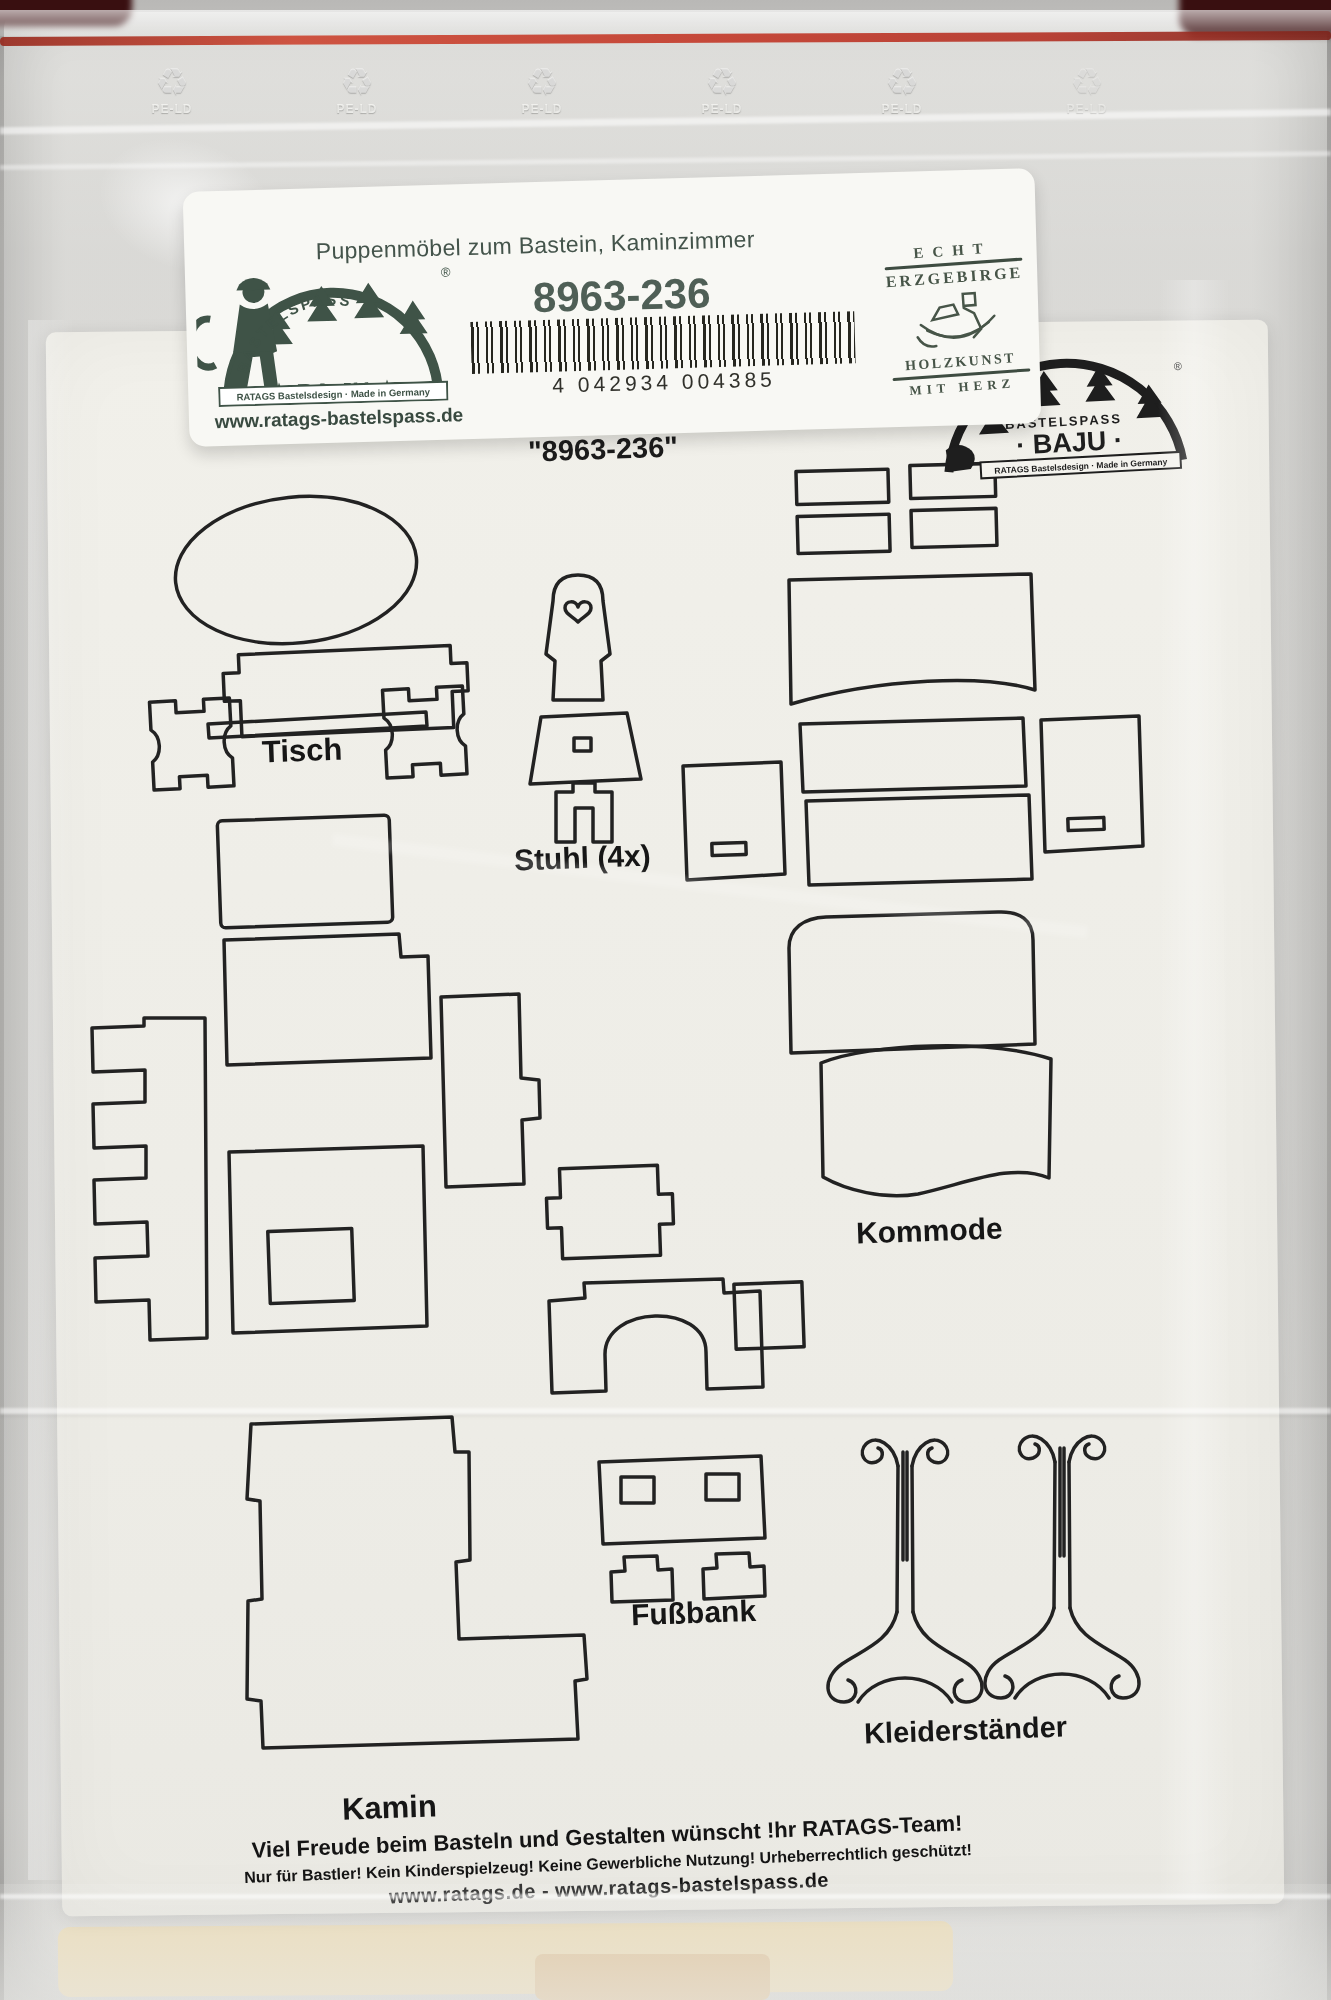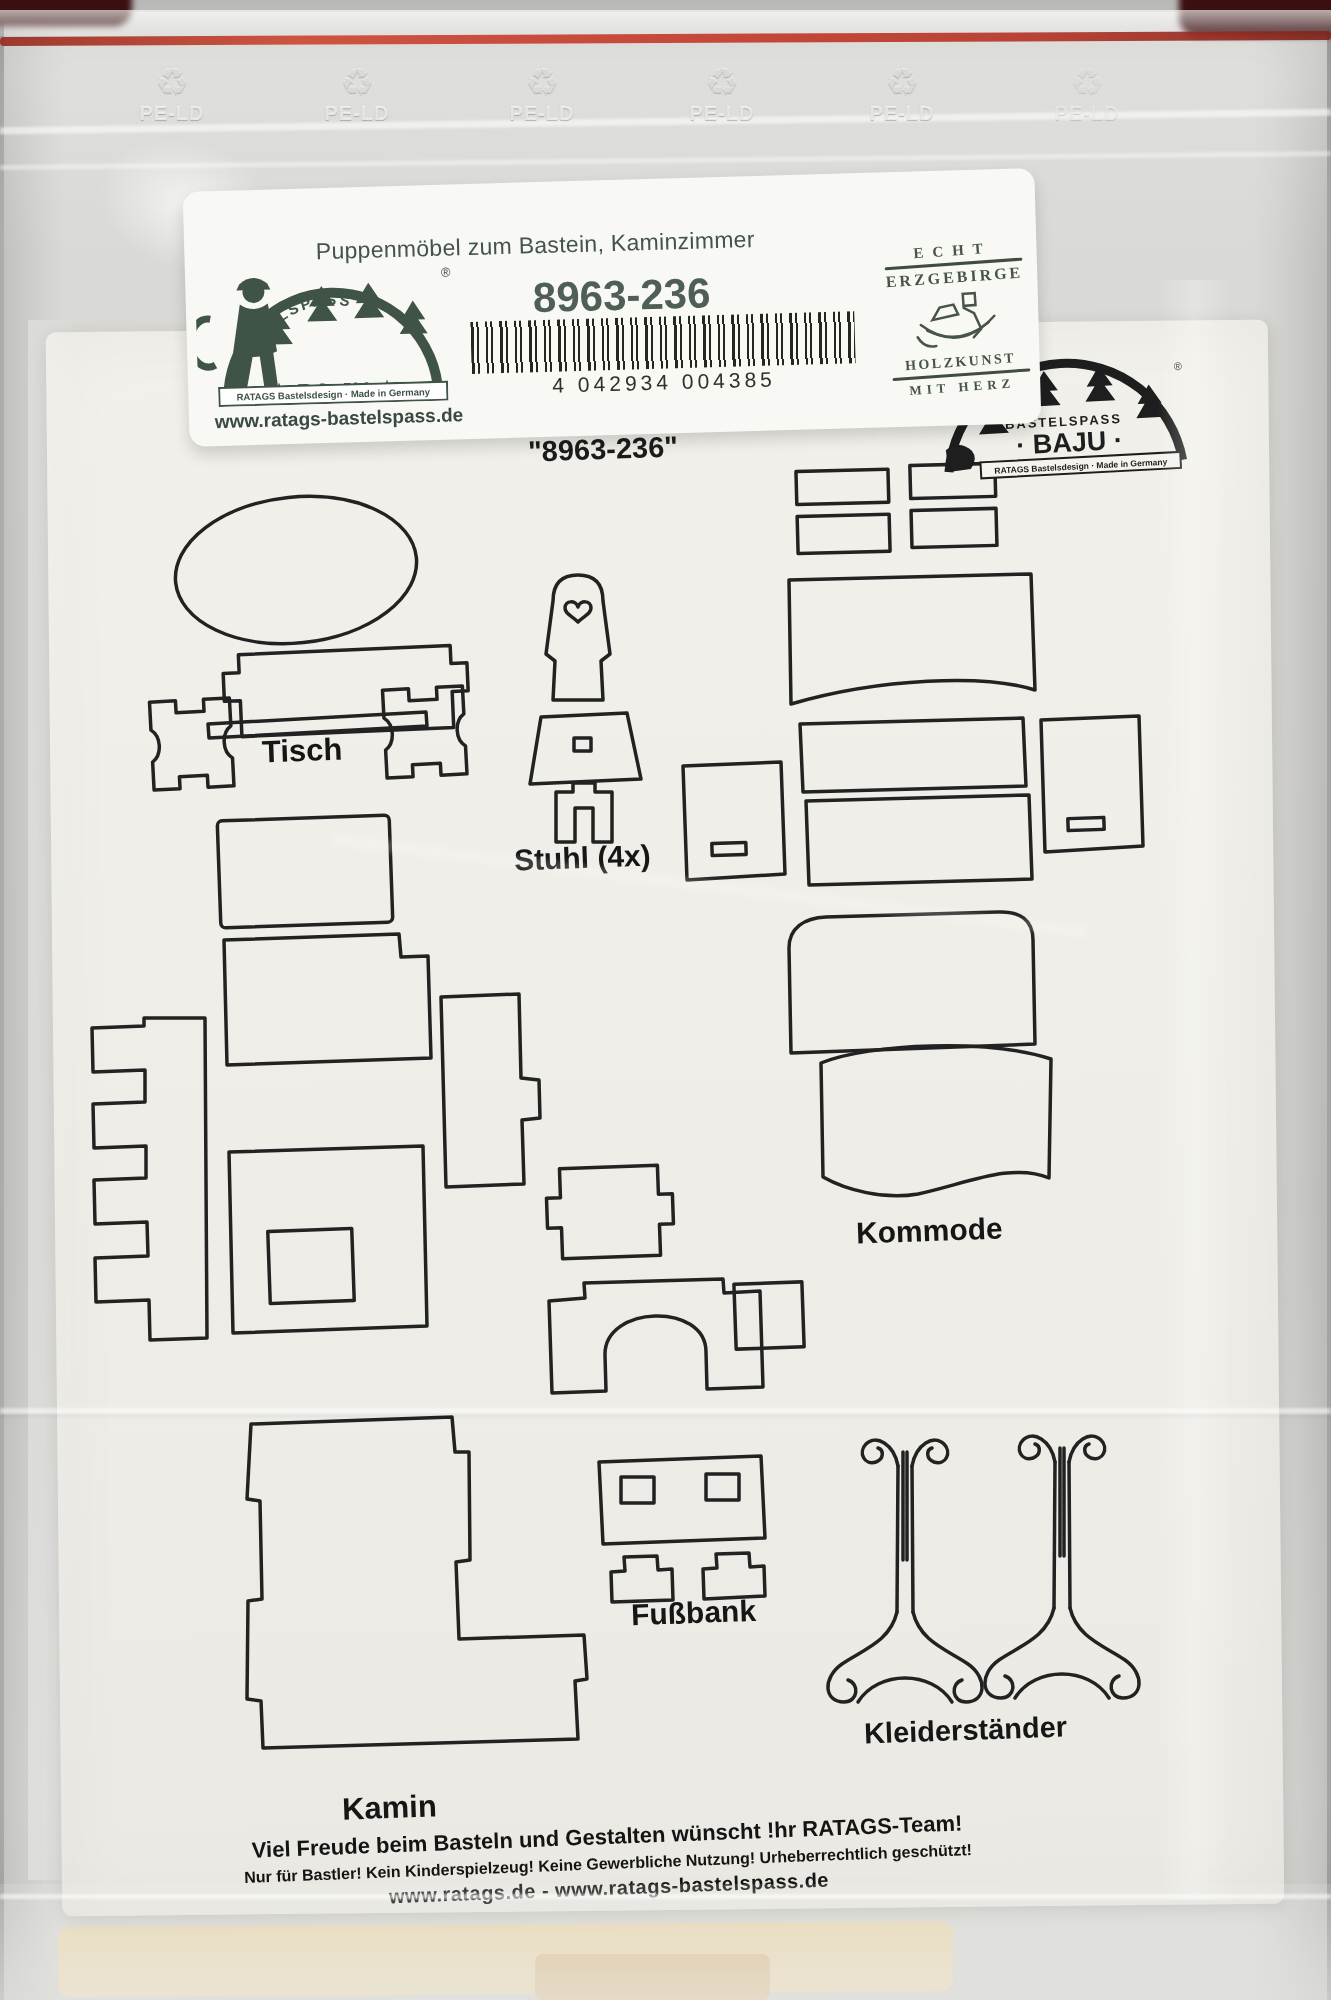--- a/index.html
+++ b/index.html
@@ -17,21 +17,21 @@
     box-shadow:inset 0 0 60px rgba(0,0,0,.08);}
   .bag-lip{left:0;top:10px;width:1331px;height:26px;background:linear-gradient(180deg,rgba(255,255,255,.65),rgba(255,255,255,.15));z-index:25;}
   .zipper{left:0;top:34px;width:1331px;height:9px;z-index:25;transform:rotate(-.25deg);
     background:linear-gradient(90deg,#97281c,#cc4430 22%,#c23727 55%,#b53124 78%,#7e241b);opacity:.9;border-radius:4px;}
   .corner-dark{background:#390f10;z-index:24;filter:blur(3px);}
   .corner-l{left:-8px;top:-8px;width:140px;height:34px;border-radius:0 0 18px 0;}
   .corner-r{right:-8px;top:-8px;width:160px;height:44px;border-radius:0 0 0 18px;}
   
   .peld{z-index:26;width:90px;text-align:center;color:rgba(255,255,255,.6);}
   .peld .glyph{position:static;display:block;font-size:38px;line-height:40px;color:rgba(255,255,255,.55);text-shadow:0 1px 1px rgba(120,120,118,.5);}
-  .peld .code{position:static;display:block;font-size:20px;font-weight:bold;letter-spacing:1px;color:rgba(252,252,250,.7);text-shadow:0 1px 1px rgba(110,110,108,.45);}
+  .peld .code{position:static;display:block;font-size:12px;font-weight:bold;letter-spacing:1px;color:rgba(252,252,250,.7);text-shadow:0 1px 1px rgba(110,110,108,.45);}
   
   .sheet{left:54px;top:326px;width:1222px;height:1584px;background:linear-gradient(180deg,#f1f0ea,#edece6 70%,#eae9e3);
     border-radius:10px;transform:rotate(-.6deg);z-index:2;box-shadow:0 4px 18px rgba(0,0,0,.12), inset 0 0 80px rgba(0,0,0,.04);}
   .art{left:0;top:0;z-index:3;pointer-events:none;}
   .part-label{z-index:4;font-weight:bold;color:#161616;transform:rotate(-2deg);}
   #lbl-tisch{left:262px;top:733px;font-size:31px;}
   #lbl-stuhl{left:514px;top:841px;font-size:30px;}
   #lbl-kommode{left:856px;top:1214px;font-size:30px;}
   #lbl-fussbank{left:631px;top:1596px;font-size:30px;}
   #lbl-kleider{left:864px;top:1714px;font-size:29px;}

